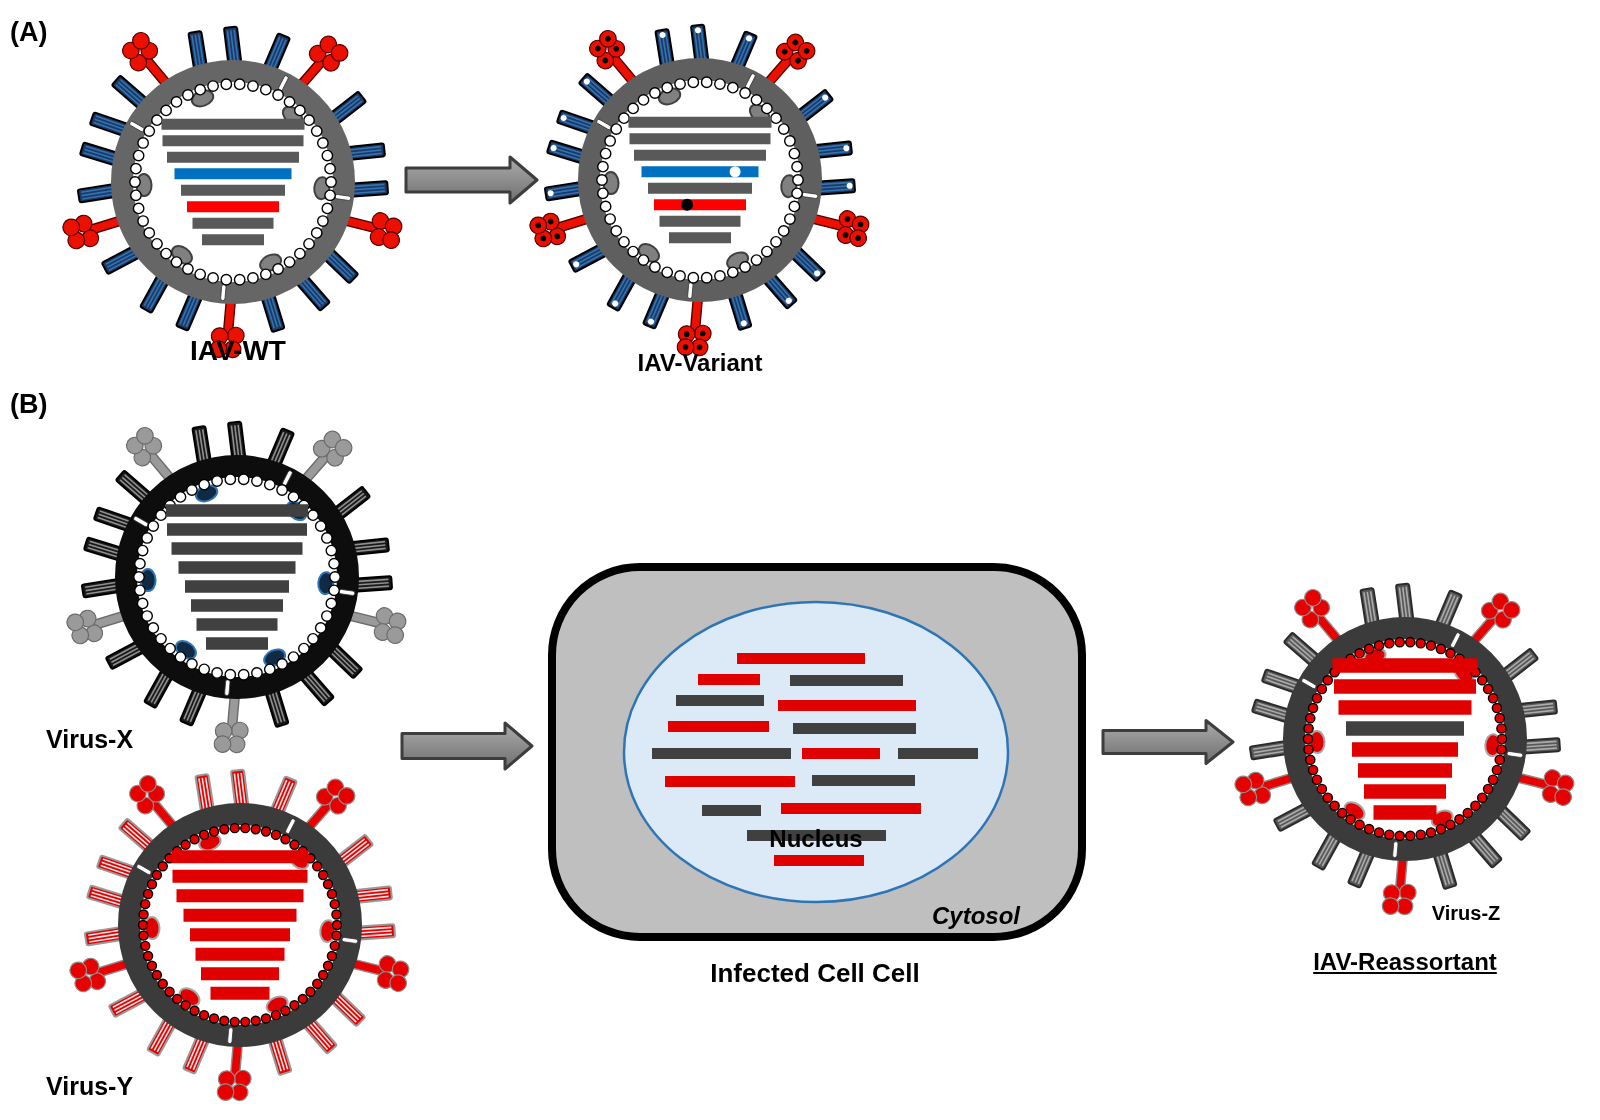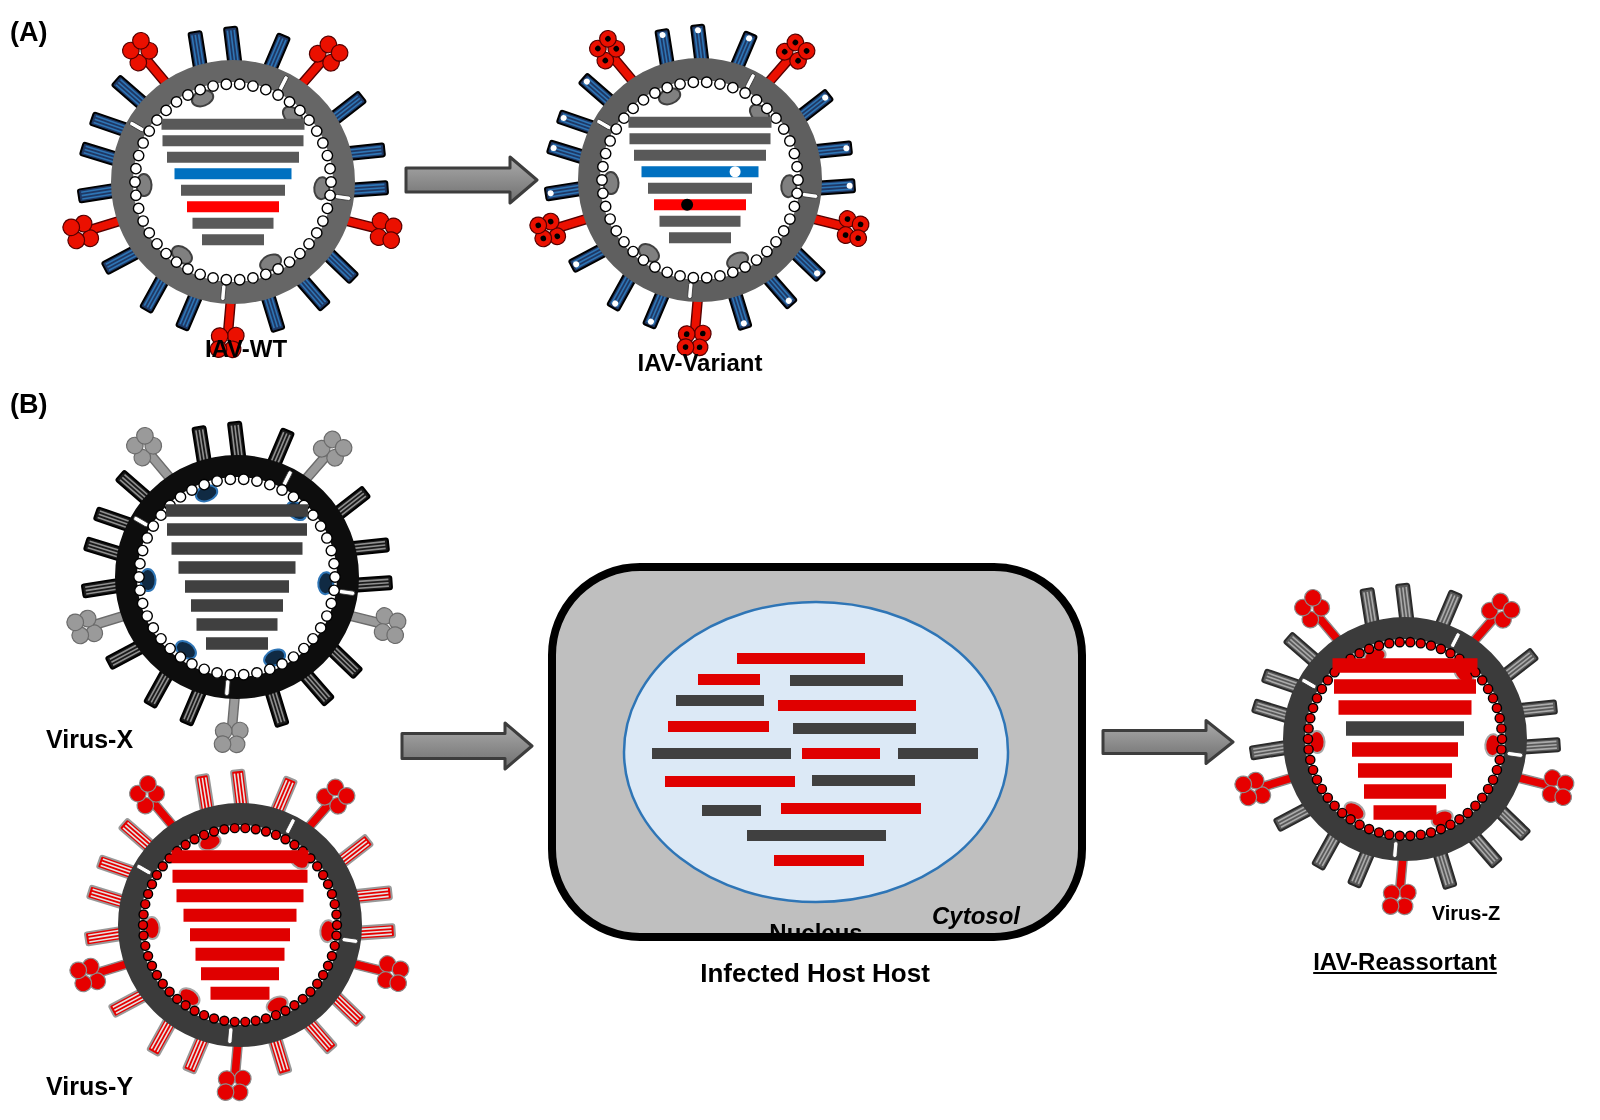--- a/index.html
+++ b/index.html
@@ -7,27 +7,27 @@
     width:1600px;height:1120px;position:relative;background:#ffffff;
     font-family:"Liberation Sans",sans-serif;overflow:hidden;
   }
   #canvas{position:absolute;left:0;top:0;}
   .lbl{
     position:absolute;font-weight:bold;color:#000;text-align:center;
     font-family:"Liberation Sans",sans-serif;white-space:nowrap;line-height:1.1;
   }
   #lblA{left:10px;top:18px;font-size:27px;}
   #lblB{left:10px;top:390px;font-size:27px;}
-  #lblWT{left:96px;top:336px;width:300px;font-size:24px;}
+  #lblWT{left:88px;top:336px;width:300px;font-size:28px;}
   #lblVariant{left:550px;top:350px;width:300px;font-size:24px;}
   #lblX{left:46px;top:726px;font-size:25px;text-align:center;}
   #lblY{left:46px;top:1073px;font-size:25px;text-align:right;}
   #lblZ{left:1316px;top:902px;width:300px;font-size:20px;}
   #lblReassort{left:1255px;top:949px;width:300px;font-size:24px;text-decoration:underline;}
-  #lblNucleus{left:716px;top:920px;width:200px;font-size:24px;}
+  #lblNucleus{left:716px;top:826px;width:200px;font-size:24px;}
   #lblCytosol{left:876px;top:903px;width:200px;font-size:24px;font-style:italic;}
   #lblCell{left:665px;top:959px;width:300px;font-size:26px;}
 </style>
 </head>
 <body>
 
 <svg id="canvas" width="1600" height="1120">
     <defs>
       <linearGradient id="arrowGrad" x1="0" y1="0" x2="0" y2="1">
         <stop offset="0" stop-color="#ababab"></stop>
@@ -1220,13 +1220,13 @@
 <div class="lbl" id="lblA">(A)</div>
 <div class="lbl" id="lblB">(B)</div>
 <div class="lbl" id="lblWT">IAV-WT</div>
 <div class="lbl" id="lblVariant">IAV-Variant</div>
 <div class="lbl" id="lblX">Virus-X</div>
 <div class="lbl" id="lblY">Virus-Y</div>
 <div class="lbl" id="lblZ">Virus-Z</div>
 <div class="lbl" id="lblReassort">IAV-Reassortant</div>
 <div class="lbl" id="lblNucleus">Nucleus</div>
 <div class="lbl" id="lblCytosol">Cytosol</div>
-<div class="lbl" id="lblCell">Infected Host Host</div>
+<div class="lbl" id="lblCell">Infected Cell Cell</div>
 
 </body></html>

